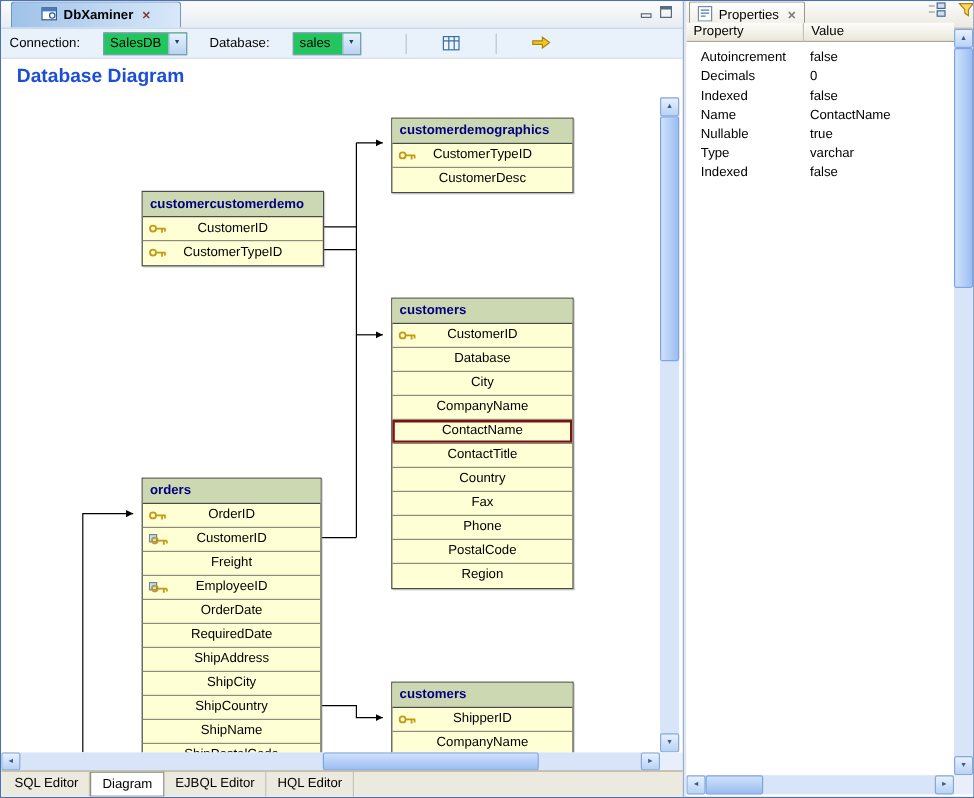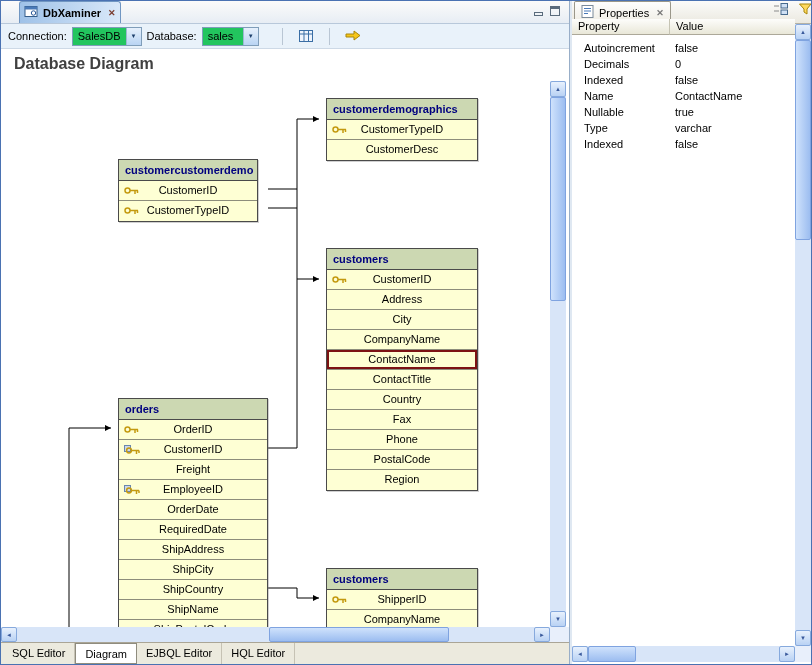--- a/index.html
+++ b/index.html
@@ -2,36 +2,36 @@
 <html><head>
 <meta charset="utf-8">
 <style>
   *{box-sizing:border-box;margin:0;padding:0}
   body{font-family:"Liberation Sans",sans-serif;background:#fff;font-size:11px}
   #app{position:relative;width:812px;height:665px;border:1px solid #4a72b2;background:#f0efe8;overflow:hidden}
 
   
   #left-panel{position:absolute;left:0;top:0;width:568px;height:663px;background:#fff;overflow:hidden}
   .editor-tabbar{position:absolute;top:0;left:0;right:0;height:23px;background:linear-gradient(#fbfbfa,#e7edf4);border-bottom:1px solid #b8c8da;display:flex;align-items:flex-end}
-  .editor-tab{display:flex;align-items:center;gap:4px;height:22px;padding:0 4px;border:1px solid #7096c2;border-bottom:none;border-radius:3px 3px 0 0;background:linear-gradient(90deg,#9fc2e8,#d9e8f9);margin-left:18px}
+  .editor-tab{display:flex;align-items:center;gap:4px;height:22px;padding:0 24px;border:1px solid #7096c2;border-bottom:none;border-radius:3px 3px 0 0;background:linear-gradient(90deg,#9fc2e8,#d9e8f9);margin-left:8px}
   .tab-label{font-size:11px;font-weight:bold;color:#000;white-space:nowrap}
   .tab-close{font-size:9px;font-weight:bold;color:#7a3b2e;margin-left:3px;cursor:default}
   .tabbar-buttons{margin-left:auto;display:flex;gap:7px;align-items:center;padding:0 9px 5px 0}
   .glyph-min{display:inline-block;width:9px;height:4px;border:1px solid #5a6b7c}
   .glyph-max{display:inline-block;width:10px;height:10px;border:1px solid #5a6b7c;border-top-width:3px}
 
-  .toolbar{position:absolute;top:23px;left:0;right:0;height:25px;background:#e9f2fa;border-bottom:1px solid #cdd9e6;display:flex;align-items:center;gap:5px;padding:0 7px;font-size:11px;color:#000}
+  .toolbar{position:absolute;top:23px;left:0;right:0;height:25px;background:#e9f2fa;border-bottom:1px solid #cdd9e6;display:flex;align-items:center;gap:19px;padding:0 7px;font-size:11px;color:#000}
   .combo{display:flex;align-items:center;height:19px;border:1px solid #7f9db9;background:#22c55e}
   .combo-val{padding:0 5px;font-size:11px;min-width:40px}
   .combo-btn{width:15px;height:17px;display:flex;align-items:center;justify-content:center;font-size:6px;color:#1c3e6b;background:linear-gradient(#e6f0fc,#b9d4f3);border-left:1px solid #9db8d2}
   .tb-sep{width:1px;height:17px;background:#b9c6d4;margin:0 7px}
   .tb-icon{width:22px;height:19px;display:flex;align-items:center;justify-content:center}
 
   #content{position:absolute;top:48px;left:0;width:568px;height:578px;background:#fff;overflow:hidden}
-  .page-title{position:absolute;top:6px;left:13px;font-size:16px;font-weight:bold;color:#404040}
+  .page-title{position:absolute;top:6px;left:13px;font-size:16px;font-weight:bold;color:#1d4ed8}
   #relations{position:absolute;top:0;left:0}
   .rel{stroke:#000;stroke-width:1;fill:none}
 
   .db-table{position:absolute;border:1px solid #4a4a4a;background:#feffd4;box-shadow:1px 1px 0 rgba(120,120,120,.35)}
   .db-header{height:21px;line-height:20px;padding-left:6px;background:#ccd8b2;border-bottom:1px solid #4a4a4a;color:#00007f;font-weight:bold;font-size:11px;white-space:nowrap;overflow:hidden}
   .db-row{position:relative;height:20px;line-height:19px;border-bottom:1px solid #8d8d7b;font-size:11px;text-align:center;color:#000;white-space:nowrap;overflow:hidden}
   .db-row:last-child{border-bottom:none}
   .db-row.selected{box-shadow:inset 0 0 0 2px #7c1214}
   .col-icon{position:absolute;left:5px;top:5px;line-height:0}
 
@@ -153,38 +153,38 @@
 
       <div id="tables-layer">
           <div class="db-table" style="left: 325px; top: 49px; width: 152px;">
             <div class="db-header">customerdemographics</div>
             <div class="db-row"><span class="col-icon"><svg width="15" height="9" viewBox="0 0 15 9">
                   <circle cx="3.5" cy="4.5" r="2.5" fill="none" stroke="#c49a10" stroke-width="1.5"></circle>
                   <path d="M6 4.5 H14 M11 4.5 V8 M13.5 4.5 V7" stroke="#c49a10" stroke-width="1.5" fill="none"></path>
                 </svg></span><span class="col-label">CustomerTypeID</span></div>
             <div class="db-row"><span class="col-label">CustomerDesc</span></div>
           </div>
-          <div class="db-table" style="left: 117px; top: 110px; width: 140px;">
+          <div class="db-table" style="left: 117px; top: 110px; width: 152px;">
             <div class="db-header">customercustomerdemo</div>
             <div class="db-row"><span class="col-icon"><svg width="15" height="9" viewBox="0 0 15 9">
                   <circle cx="3.5" cy="4.5" r="2.5" fill="none" stroke="#c49a10" stroke-width="1.5"></circle>
                   <path d="M6 4.5 H14 M11 4.5 V8 M13.5 4.5 V7" stroke="#c49a10" stroke-width="1.5" fill="none"></path>
                 </svg></span><span class="col-label">CustomerID</span></div>
             <div class="db-row"><span class="col-icon"><svg width="15" height="9" viewBox="0 0 15 9">
                   <circle cx="3.5" cy="4.5" r="2.5" fill="none" stroke="#c49a10" stroke-width="1.5"></circle>
                   <path d="M6 4.5 H14 M11 4.5 V8 M13.5 4.5 V7" stroke="#c49a10" stroke-width="1.5" fill="none"></path>
                 </svg></span><span class="col-label">CustomerTypeID</span></div>
           </div>
           <div class="db-table" style="left: 325px; top: 199px; width: 152px;">
             <div class="db-header">customers</div>
             <div class="db-row"><span class="col-icon"><svg width="15" height="9" viewBox="0 0 15 9">
                   <circle cx="3.5" cy="4.5" r="2.5" fill="none" stroke="#c49a10" stroke-width="1.5"></circle>
                   <path d="M6 4.5 H14 M11 4.5 V8 M13.5 4.5 V7" stroke="#c49a10" stroke-width="1.5" fill="none"></path>
                 </svg></span><span class="col-label">CustomerID</span></div>
-            <div class="db-row"><span class="col-label">Address</span></div>
+            <div class="db-row"><span class="col-label">Database</span></div>
             <div class="db-row"><span class="col-label">City</span></div>
             <div class="db-row"><span class="col-label">CompanyName</span></div>
             <div class="db-row selected"><span class="col-label">ContactName</span></div>
             <div class="db-row"><span class="col-label">ContactTitle</span></div>
             <div class="db-row"><span class="col-label">Country</span></div>
             <div class="db-row"><span class="col-label">Fax</span></div>
             <div class="db-row"><span class="col-label">Phone</span></div>
             <div class="db-row"><span class="col-label">PostalCode</span></div>
             <div class="db-row"><span class="col-label">Region</span></div>
           </div>

